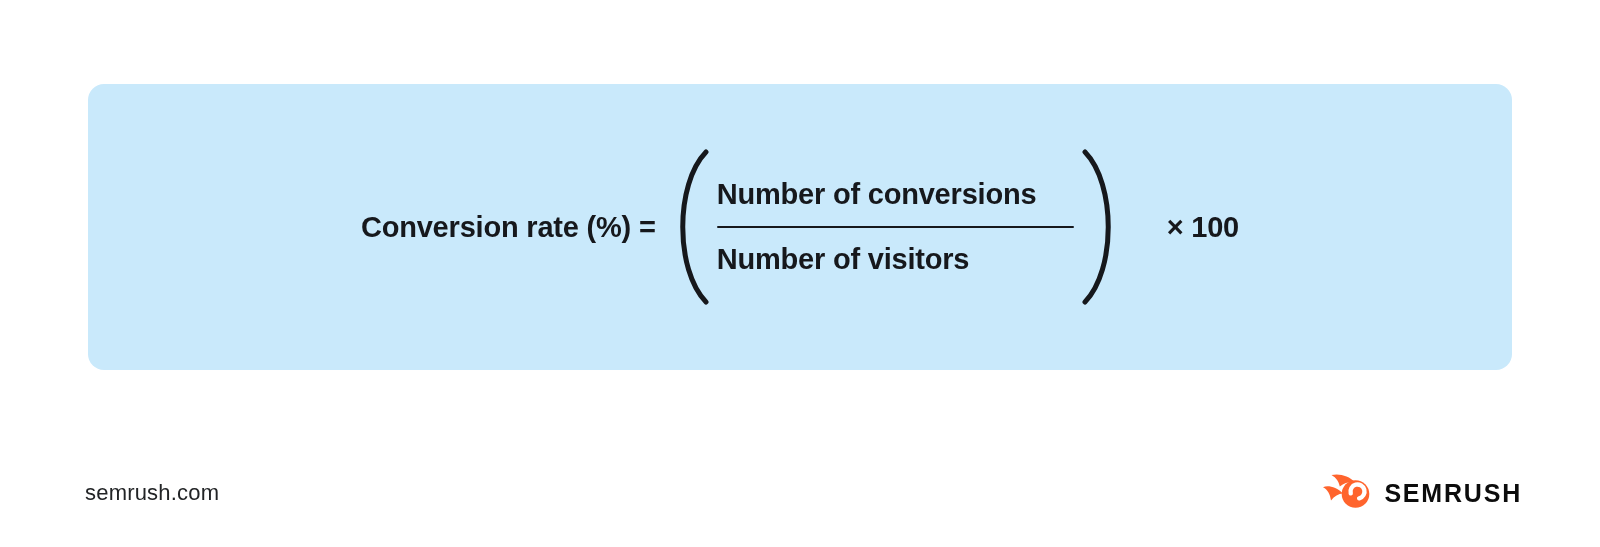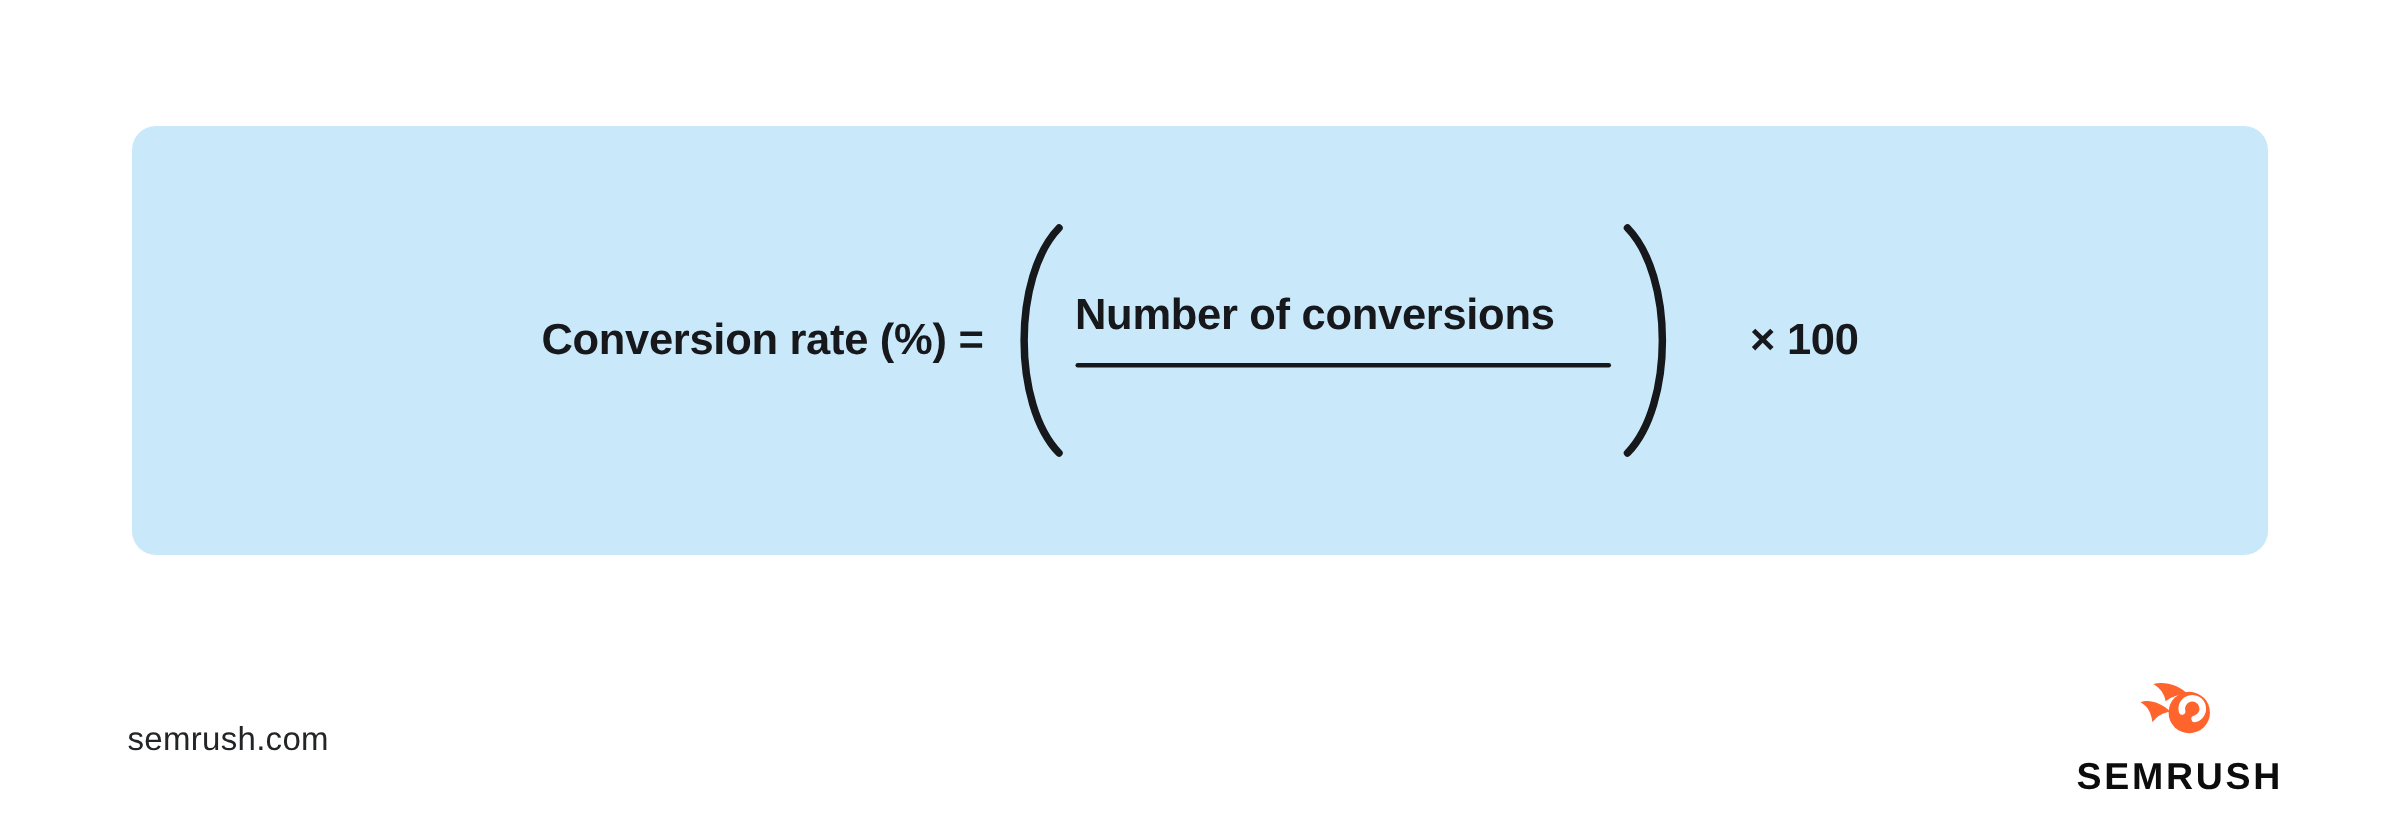--- a/index.html
+++ b/index.html
@@ -44,21 +44,21 @@
   .footer{
     position:absolute;
     left:85px;right:78px;top:466px;height:54px;
     display:flex;align-items:center;justify-content:space-between;
   }
   .site-url{
     font-size:22px;
     color:#222426;
     letter-spacing:0.2px;
   }
-  .brand{display:flex;align-items:center;gap:9px;flex-direction:column;}
+  .brand{display:flex;align-items:center;gap:9px;}
   .brand-icon{width:52px;height:42px;flex:none;}
   .brand-name{
     font-size:25px;
     font-weight:800;
     letter-spacing:1.8px;
     color:#0C0C0C;
   }
 </style>
 </head>
 <body>
@@ -70,20 +70,21 @@
 
       <span class="formula-label">Conversion rate (%) =</span>
 
       <svg class="paren" viewBox="0 0 54 162" aria-hidden="true">
         <path d="M46 6 C15 38 15 124 46 156"></path>
       </svg>
 
       <div class="fraction">
         <div class="numerator">Number of conversions</div>
         <div class="frac-line"></div>
+        <div class="denominator">Number of visitors</div>
       </div>
 
       <svg class="paren" viewBox="0 0 54 162" aria-hidden="true">
         <path d="M8 6 C39 38 39 124 8 156"></path>
       </svg>
 
       <span class="formula-mult">× 100</span>
     </div>
   </div>
 

